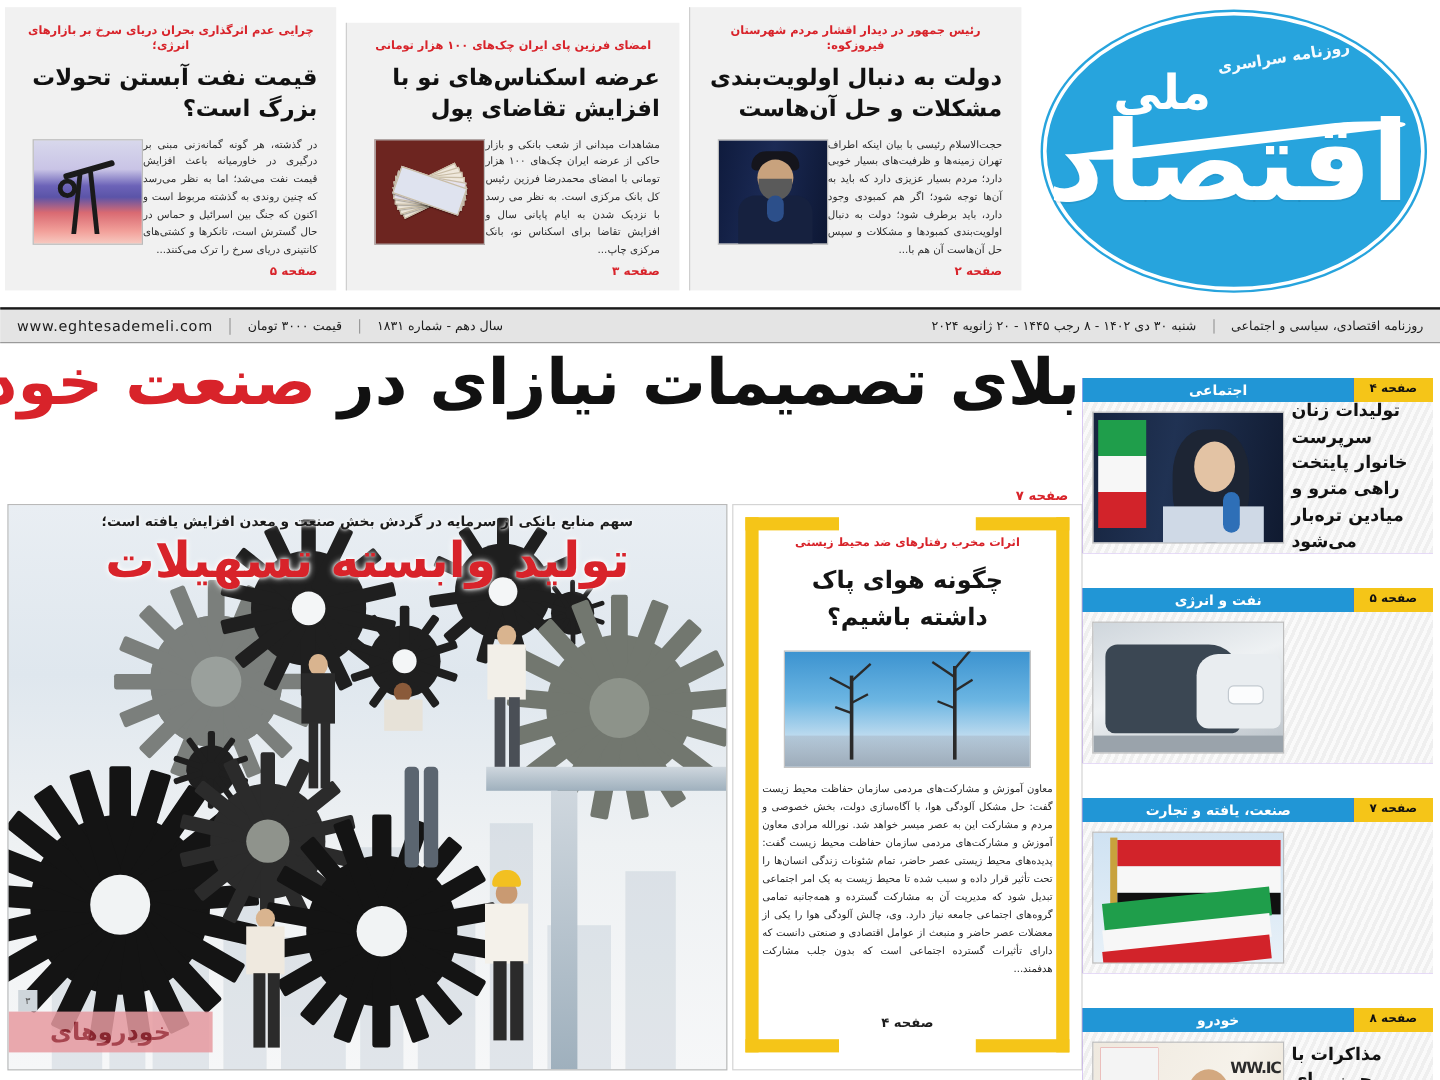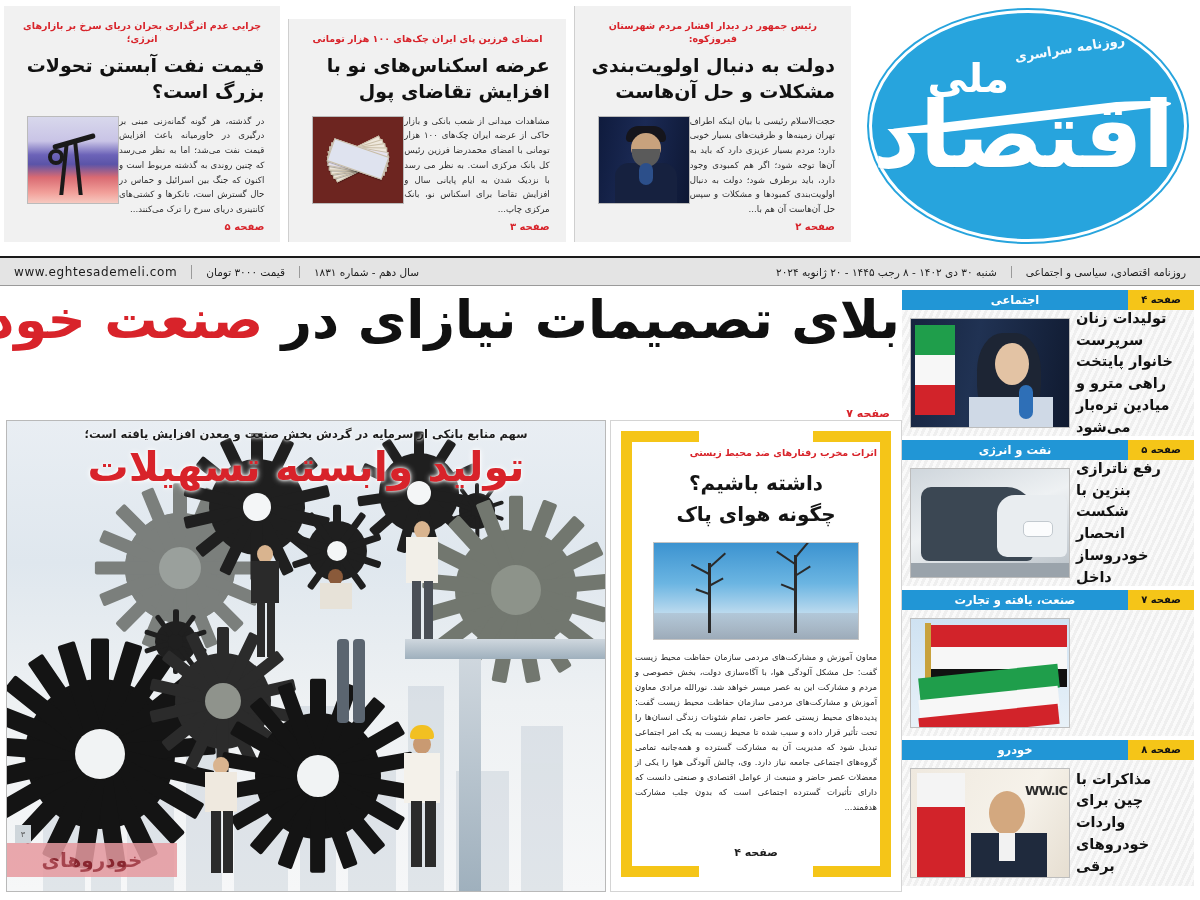--- a/index.html
+++ b/index.html
@@ -194,21 +194,21 @@
   .yellow-frame { position: absolute; inset: 10px 10px 14px 10px; }
   .yf { position: absolute; background: #f5c518; }
   .yf.left   { left: 0;  top: 0;  width: 11px; height: 100%; }
   .yf.right  { right: 0; top: 0;  width: 11px; height: 100%; }
   .yf.ttl    { left: 0;  top: 0;  width: 78px; height: 11px; }
   .yf.ttr    { right: 0; top: 0;  width: 78px; height: 11px; }
   .yf.bbl    { left: 0;  bottom: 0; width: 78px; height: 11px; }
   .yf.bbr    { right: 0; bottom: 0; width: 78px; height: 11px; }
   .mid-inner { position: absolute; inset: 26px 24px 30px 24px; }
   .mid-kicker {
-    direction: rtl; color: #d8232a;
+    direction: rtl; text-align: center; color: #d8232a;
     font-size: 9.5px; font-weight: bold; letter-spacing: -0.2px; margin-bottom: 10px;
   }
   .mid-title {
     direction: rtl; text-align: center; color: #141414;
     font-size: 20px; font-weight: bold; line-height: 1.55; letter-spacing: -0.5px;
   }
   .mid-photo {
     margin: 12px auto 0; width: 206px; height: 98px;
     border: 1px solid #c4c4c4; position: relative; overflow: hidden;
     background: linear-gradient(180deg,#3c93d0 0%,#6bb5e2 42%,#b9d9ee 72%,#d6e3ec 100%);
@@ -223,21 +223,21 @@
   .mid-page {
     position:absolute; left:0; right:0; bottom: 2px; text-align:center;
     direction: rtl; color:#1d1d1d; font-size: 11px; font-weight: bold;
   }
 
   
   .sidebar {
     position: absolute; right: 6px; top: 290px; width: 292px; height: 602px;
     display: flex; flex-direction: column; gap: 4px;
   }
-  .side-item { position: relative; height: 146px; background: #6d28d9; }
+  .side-item { position: relative; height: 146px; background: #6d28d9; margin-top: 25px; }
   .side-head { display: flex; flex-direction: row-reverse; height: 20px; }
   .side-name {
     flex: 1 1 auto; background: #2196d6; color: #fff;
     direction: rtl; text-align: center; font-size: 11.5px; font-weight: bold;
     line-height: 20px; letter-spacing: -0.2px;
   }
   .side-page {
     width: 66px; background: #f5c518; color: #111;
     direction: rtl; text-align: center; font-size: 10px; font-weight: bold;
     line-height: 20px;
@@ -602,22 +602,22 @@
       <div class="yf left"></div>
         <div class="yf right"></div>
       <div class="yf ttl"></div>
         <div class="yf ttr"></div>
       <div class="yf bbl"></div>
         <div class="yf bbr"></div>
     </div>
     <div class="mid-inner">
       <div class="mid-kicker">اثرات مخرب رفتارهای ضد محیط زیستی</div>
       <div class="mid-title">
+        <div>چگونه هوای پاک</div>
         <div>داشته باشیم؟</div>
-        <div>چگونه هوای پاک</div>
       </div>
       <div class="mid-photo">
         <div class="city-l"></div>
         <div class="tree" style="left:54px;height:70px;">
           <div class="branch" style="left:1px;top:4px;width:22px;transform:rotate(-42deg);"></div>
           <div class="branch" style="left:1px;top:10px;width:20px;transform:rotate(-152deg);"></div>
           <div class="branch" style="left:1px;top:22px;width:16px;transform:rotate(-28deg);"></div>
           <div class="branch" style="left:1px;top:30px;width:14px;transform:rotate(-160deg);"></div>
         </div>
         <div class="tree" style="left:140px;height:78px;">
@@ -658,21 +658,20 @@
         <div class="side-name">نفت و انرژی</div>
         <div class="side-page">صفحه ۵</div>
       </div>
       <div class="side-body">
         <div class="side-photo ph-car">
           <div style="position:absolute;left:10px;top:18px;width:112px;height:74px;background:#3b4753;border-radius:10px 26px 6px 8px;"></div>
           <div style="position:absolute;left:86px;top:26px;width:70px;height:62px;background:#e9edf0;border-radius:18px 8px 6px 10px;"></div>
           <div style="position:absolute;left:112px;top:52px;width:30px;height:16px;background:#fbfcfd;border-radius:5px;border:1px solid #c2c9cf;"></div>
           <div style="position:absolute;left:0;bottom:0;width:100%;height:14px;background:#9aa3ab;"></div>
         </div>
-        <div class="side-text">رفع ناترازی بنزین با شکست انحصار خودروساز داخل</div>
       </div>
     </div>
 
     <div class="side-item">
       <div class="side-head">
         <div class="side-name">صنعت، یافته و تجارت</div>
         <div class="side-page">صفحه ۷</div>
       </div>
       <div class="side-body">
         <div class="side-photo ph-flags">

